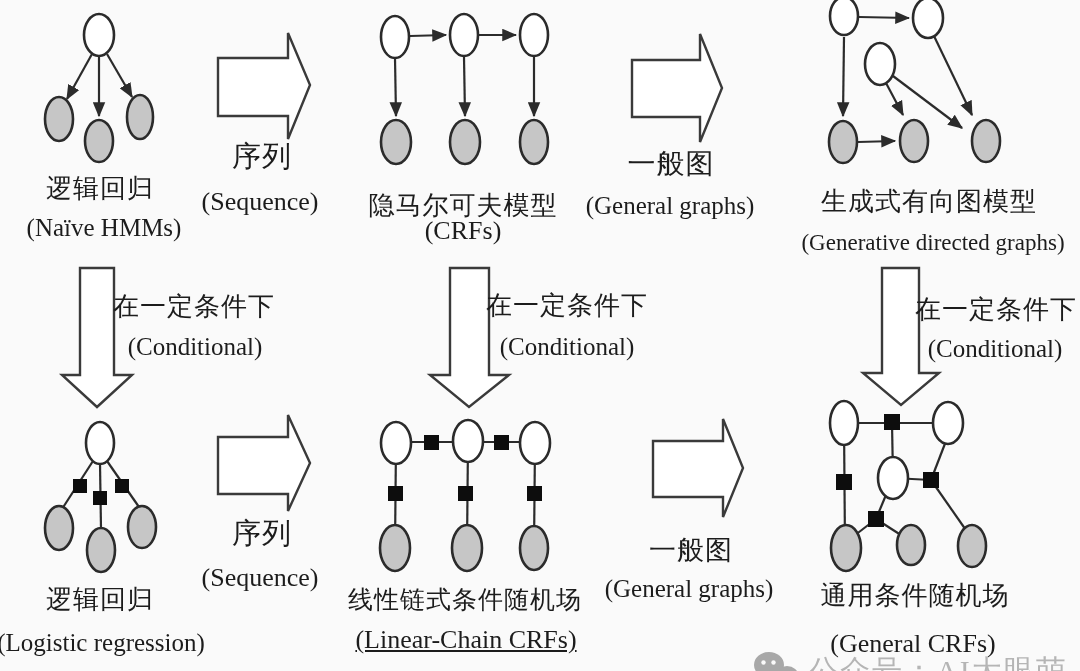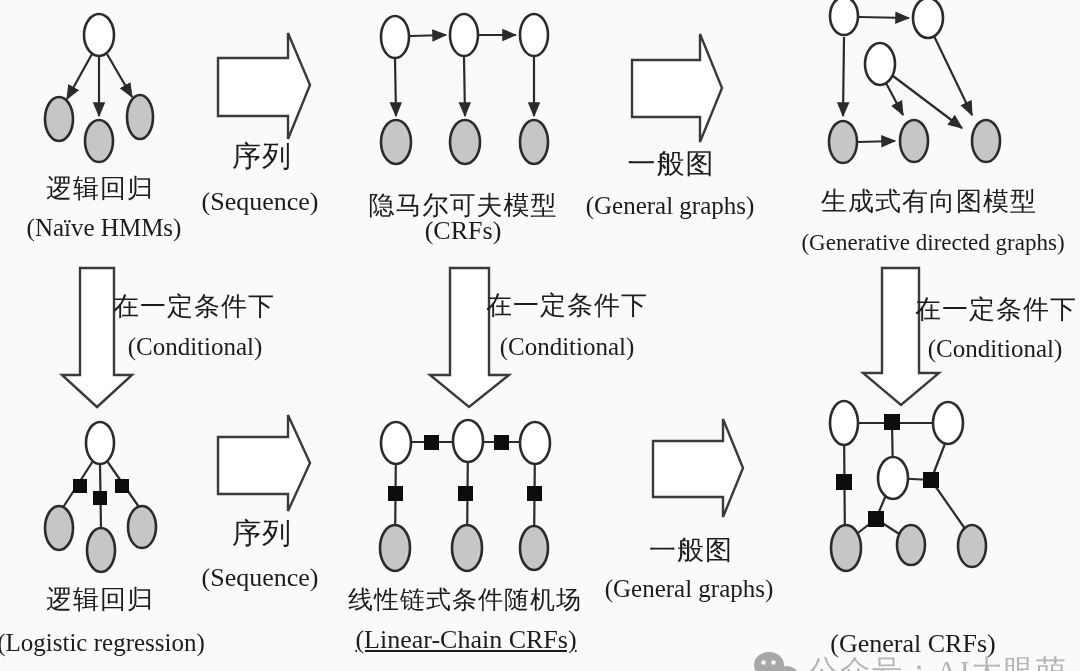--- a/index.html
+++ b/index.html
@@ -186,20 +186,21 @@
 
   <div class="lbl zh" style="left:262px; top:533px; font-size:29px;">序列</div>
   <div class="lbl en" style="left:260px; top:578px; font-size:26px;">(Sequence)</div>
 
   <div class="lbl zh" style="left:465px; top:599px; font-size:25px;">线性链式条件随机场</div>
   <div class="lbl en" style="left:466px; top:640px; font-size:26px;text-decoration:underline;">(Linear-Chain CRFs)</div>
 
   <div class="lbl zh" style="left:691px; top:550px; font-size:27px;">一般图</div>
   <div class="lbl en" style="left:689px; top:588px;">(General graphs)</div>
 
+  <div class="lbl zh" style="left:915px; top:596px;">通用条件随机场</div>
   <div class="lbl en" style="left:913px; top:644px; font-size:26px;">(General CRFs)</div>
 
   <div class="watermark">
     <svg class="wm-icon" width="48" height="42" viewBox="0 0 48 42">
       <ellipse cx="17" cy="15" rx="15" ry="13" fill="#a8a8a8"></ellipse>
       <polygon points="9,25 7,33 16,27" fill="#a8a8a8"></polygon>
       <circle cx="11.5" cy="12.5" r="2.2" fill="#fafafa"></circle>
       <circle cx="21.5" cy="12.5" r="2.2" fill="#fafafa"></circle>
       <ellipse cx="35" cy="26" rx="11.5" ry="10" fill="#a8a8a8"></ellipse>
       <polygon points="41,34 44,41 35,36" fill="#a8a8a8"></polygon>

